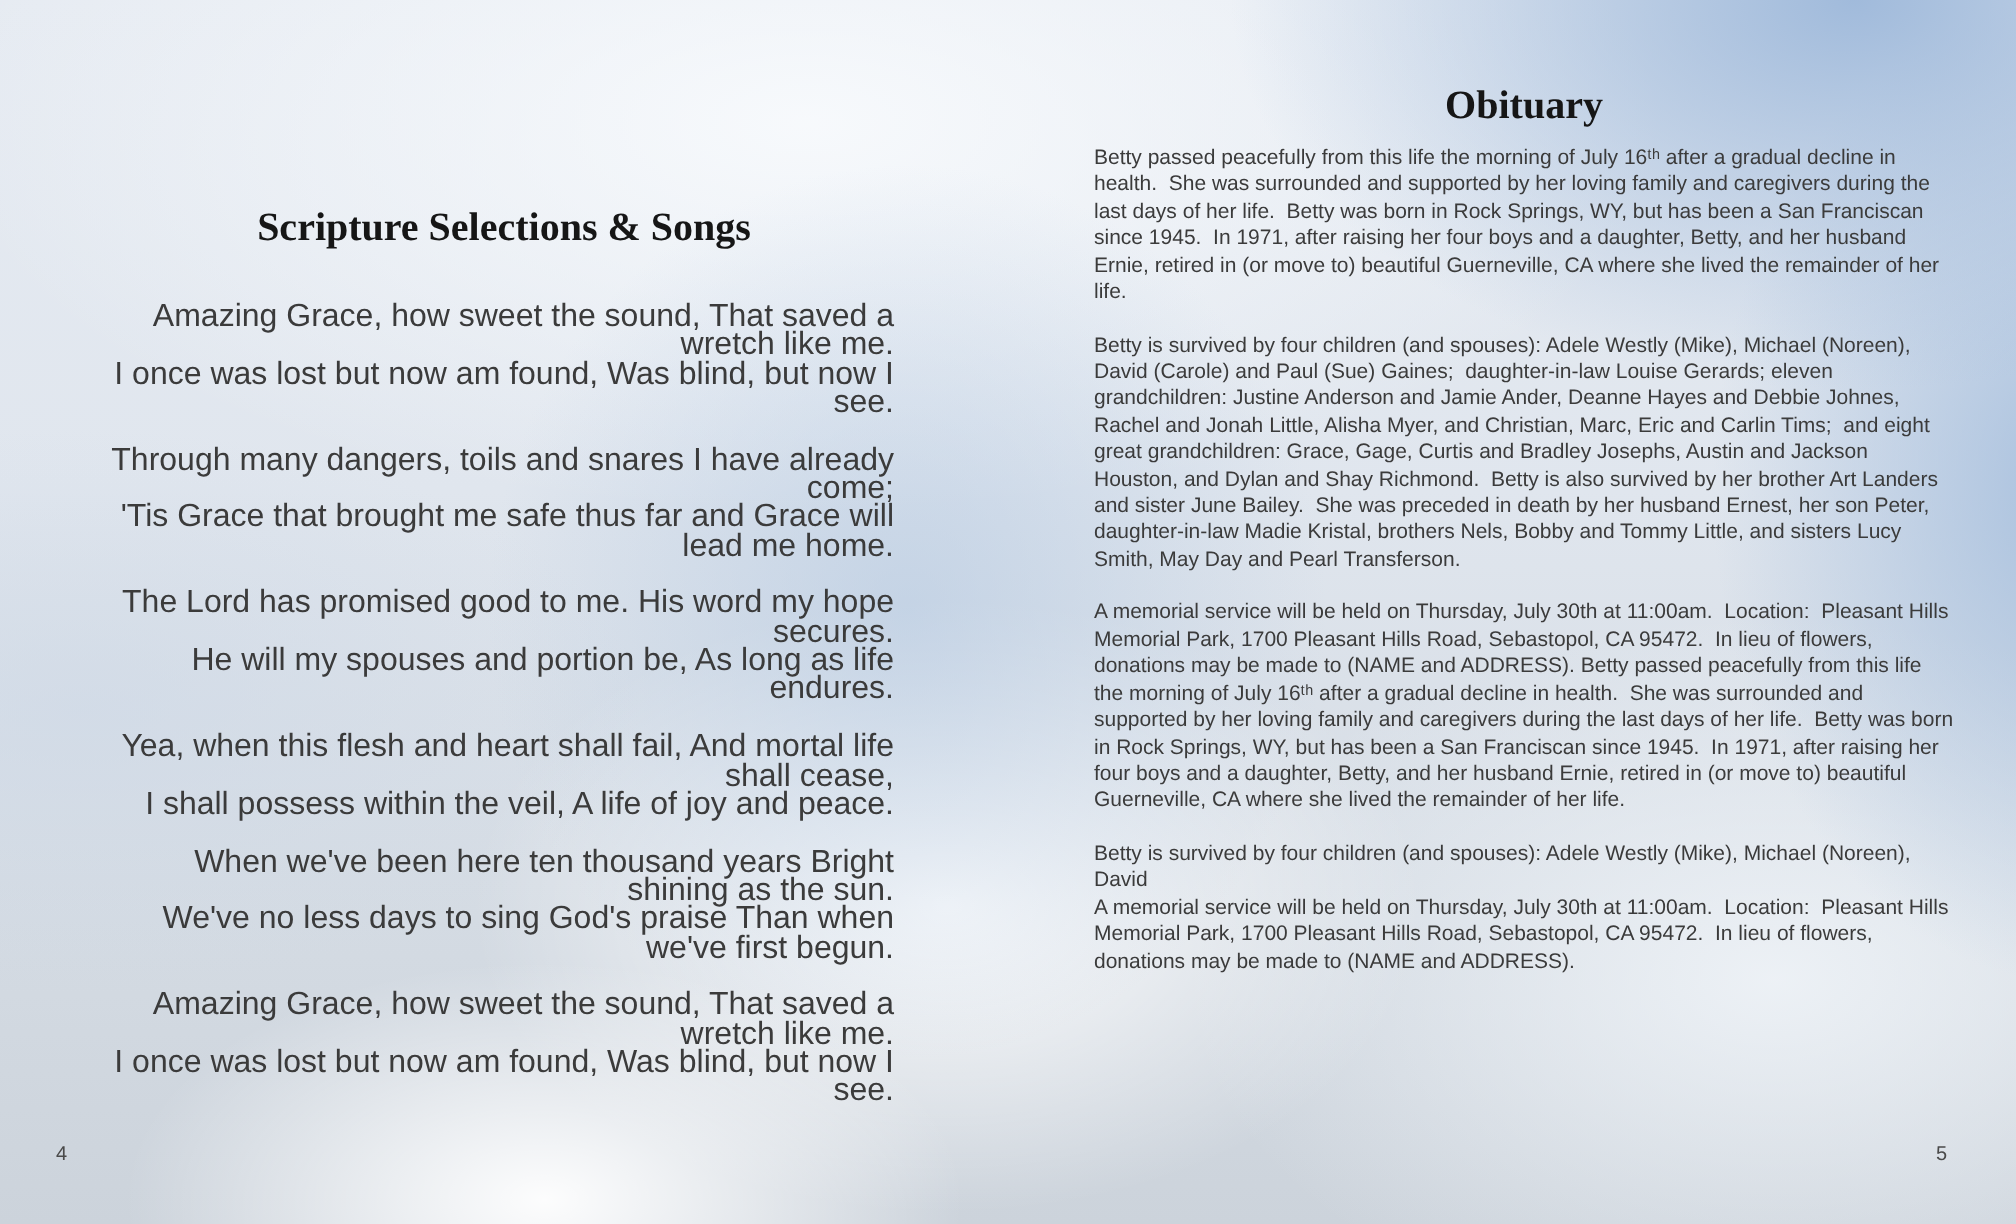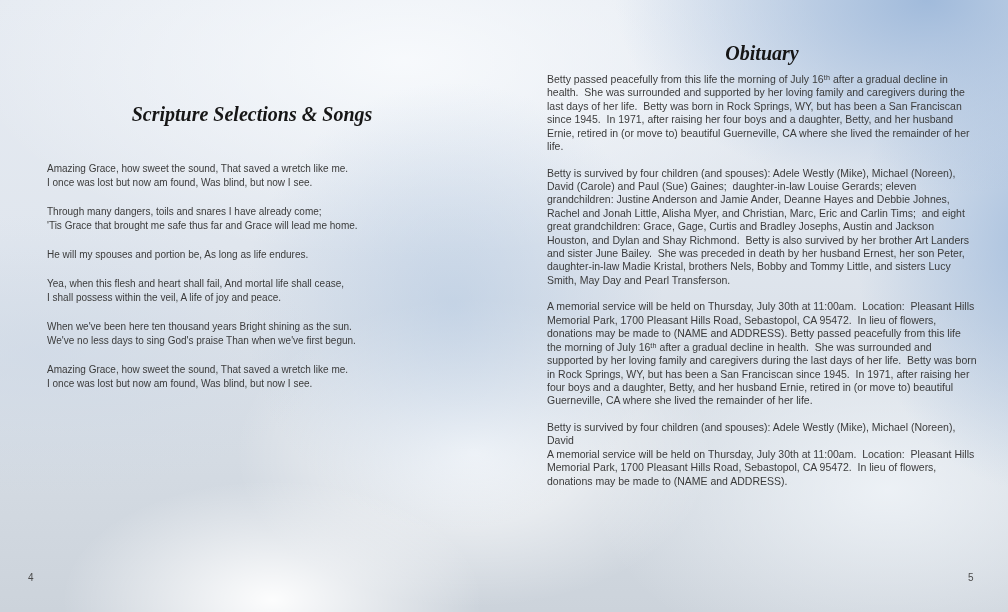--- a/index.html
+++ b/index.html
@@ -34,35 +34,34 @@
   }
   .page.left  { left: 0; }
   .page.right { left: 504px; }
 
   .page-title {
     position: absolute;
     left: 0;
     width: 100%;
     text-align: center;
     font-family: "Liberation Serif", "DejaVu Serif", serif;
-    font-style: italic;
     font-weight: bold;
     font-size: 20px;
     color: #161616;
   }
   .page.left  .page-title { top: 103px; }
   .page.right .page-title { top: 42px; left: 43px; width: 430px; }
 
   .poem {
     position: absolute;
-    top: 162px;
+    top: 152px;
     left: 47px;
     width: 400px;
-    text-align: left;
-    font-size: 10px;
+    text-align: right;
+    font-size: 16px;
     line-height: 14.35px;
     color: #3b3b3b;
   }
   .stanza { margin-bottom: 14.35px; }
 
   .obituary-body {
     position: absolute;
     top: 73px;
     left: 43px;
     width: 430px;
@@ -97,20 +96,21 @@
     <div class="poem">
       <div class="stanza">
         <div>Amazing Grace, how sweet the sound, That saved a wretch like me.</div>
         <div>I once was lost but now am found, Was blind, but now I see.</div>
       </div>
       <div class="stanza">
         <div>Through many dangers, toils and snares I have already come;</div>
         <div>'Tis Grace that brought me safe thus far and Grace will lead me home.</div>
       </div>
       <div class="stanza">
+        <div>The Lord has promised good to me. His word my hope secures.</div>
         <div>He will my spouses and portion be, As long as life endures.</div>
       </div>
       <div class="stanza">
         <div>Yea, when this flesh and heart shall fail, And mortal life shall cease,</div>
         <div>I shall possess within the veil, A life of joy and peace.</div>
       </div>
       <div class="stanza">
         <div>When we've been here ten thousand years Bright shining as the sun.</div>
         <div>We've no less days to sing God's praise Than when we've first begun.</div>
       </div>

